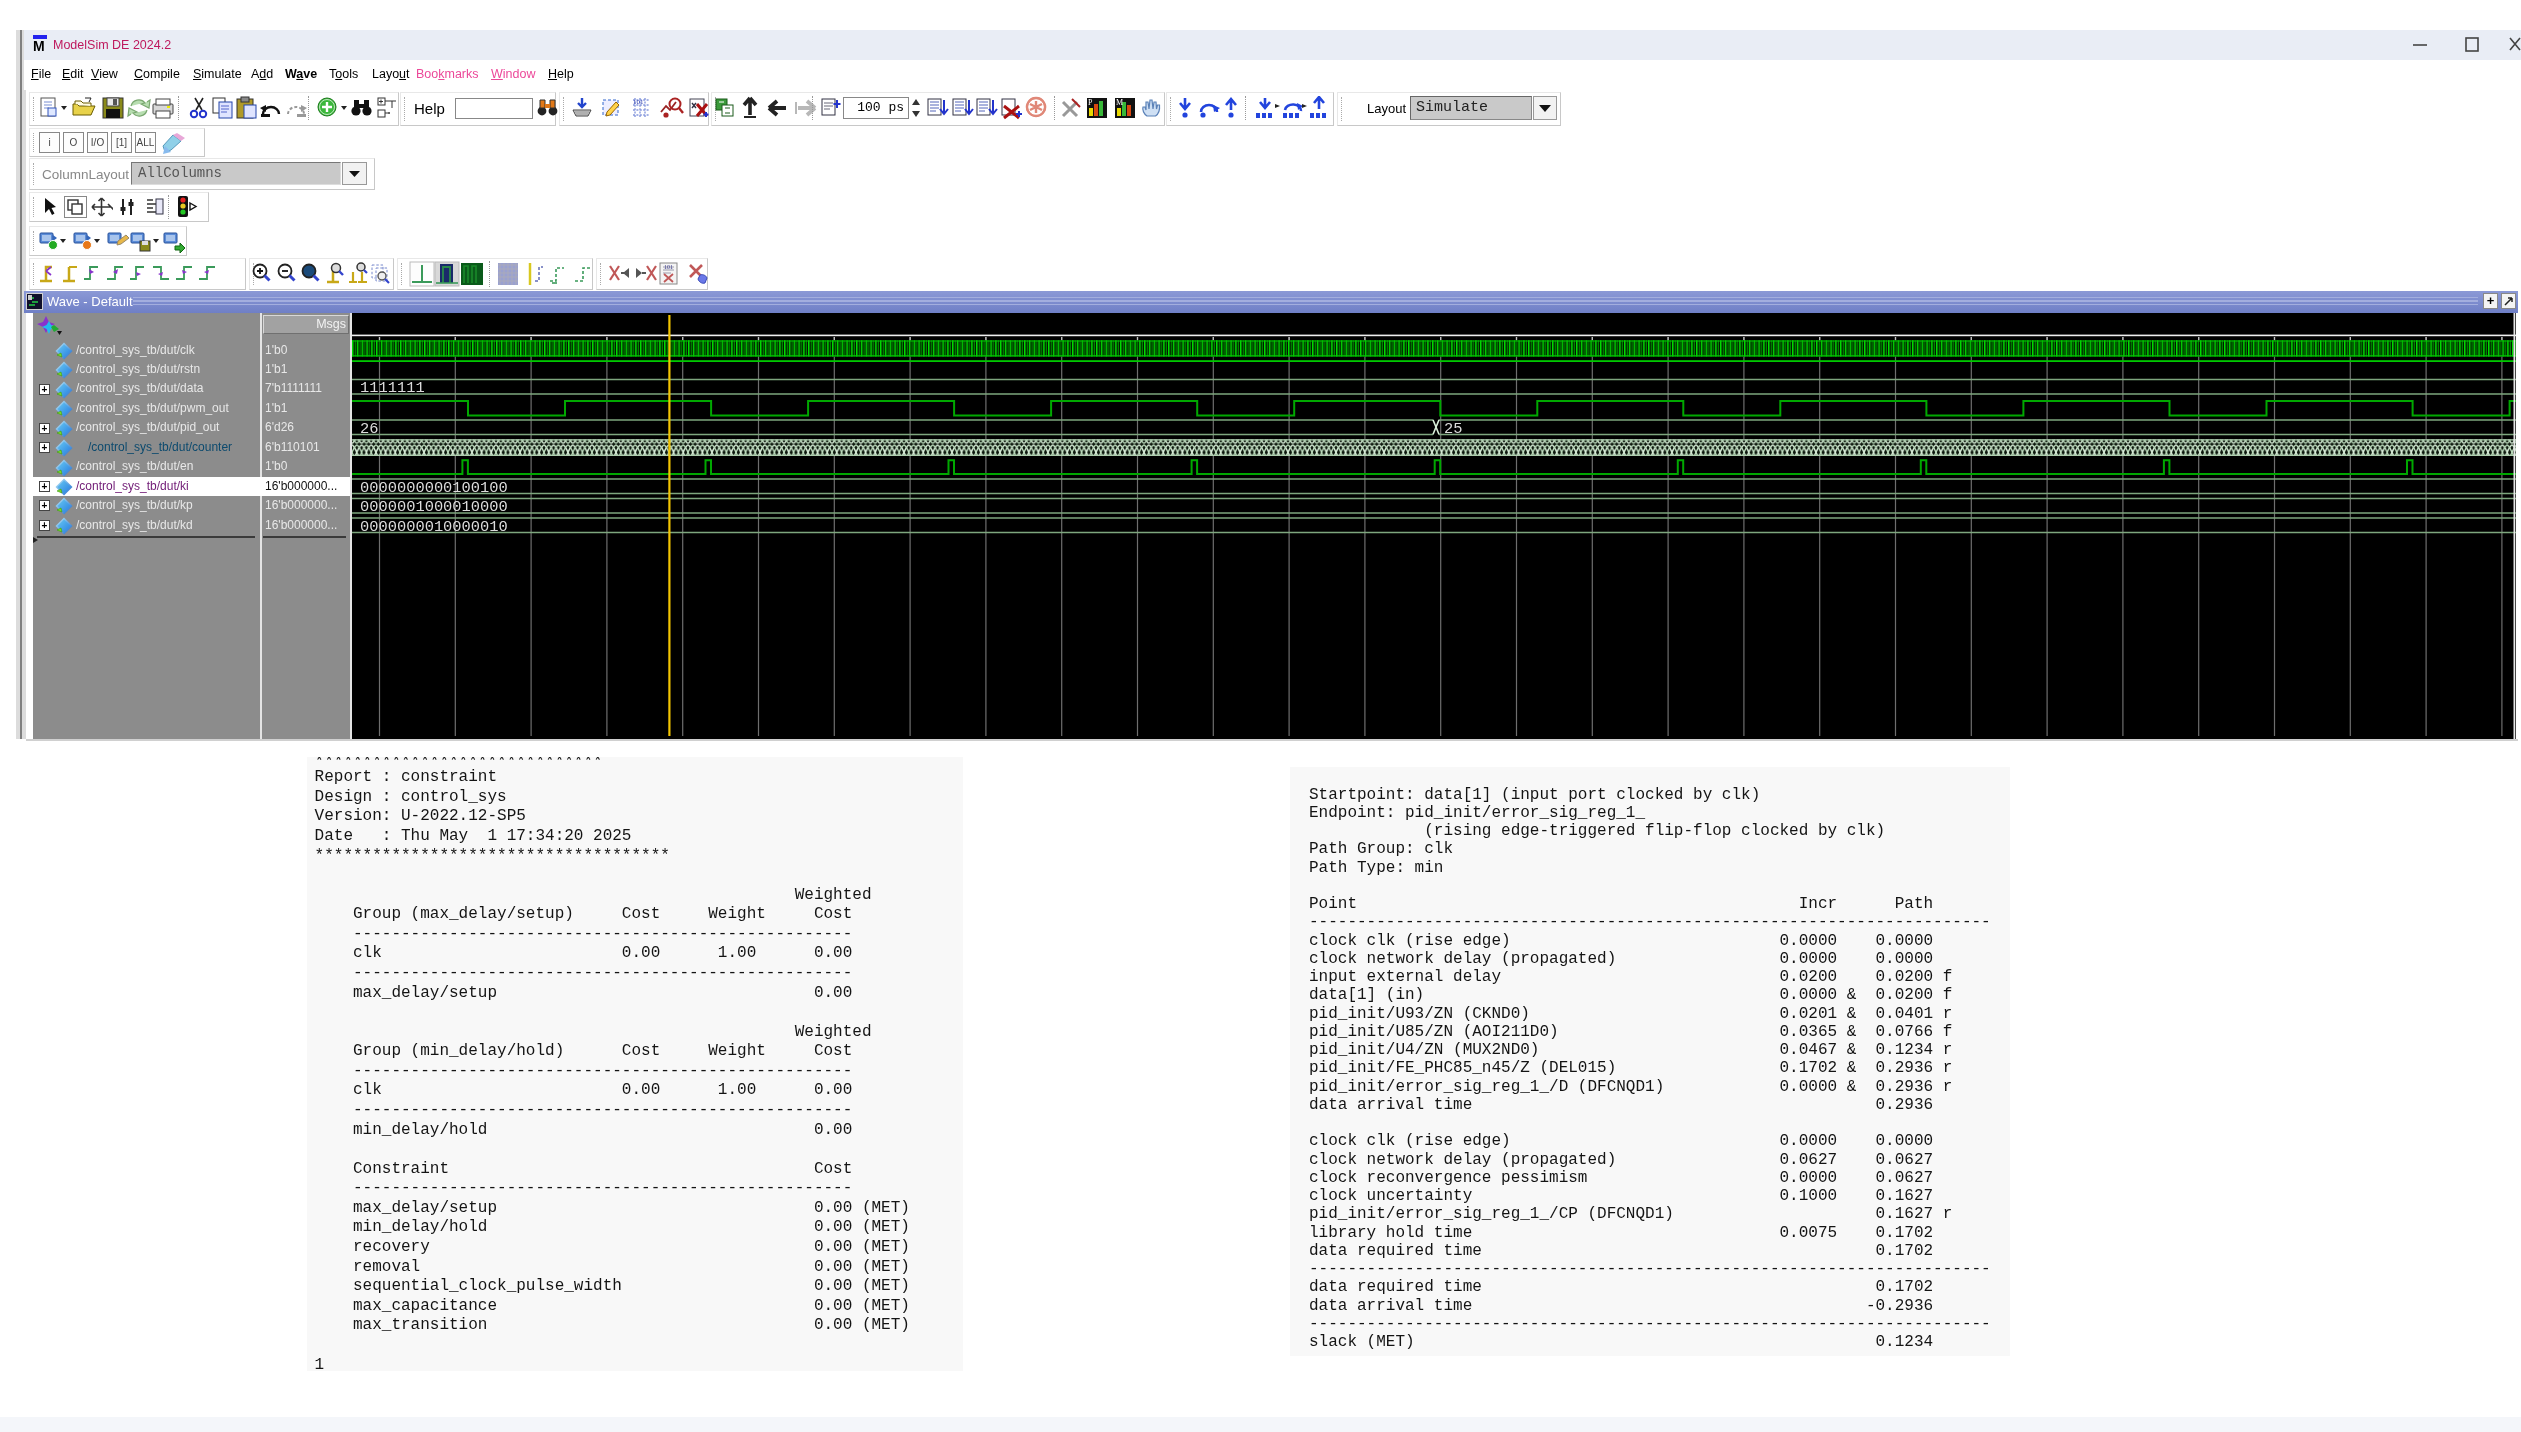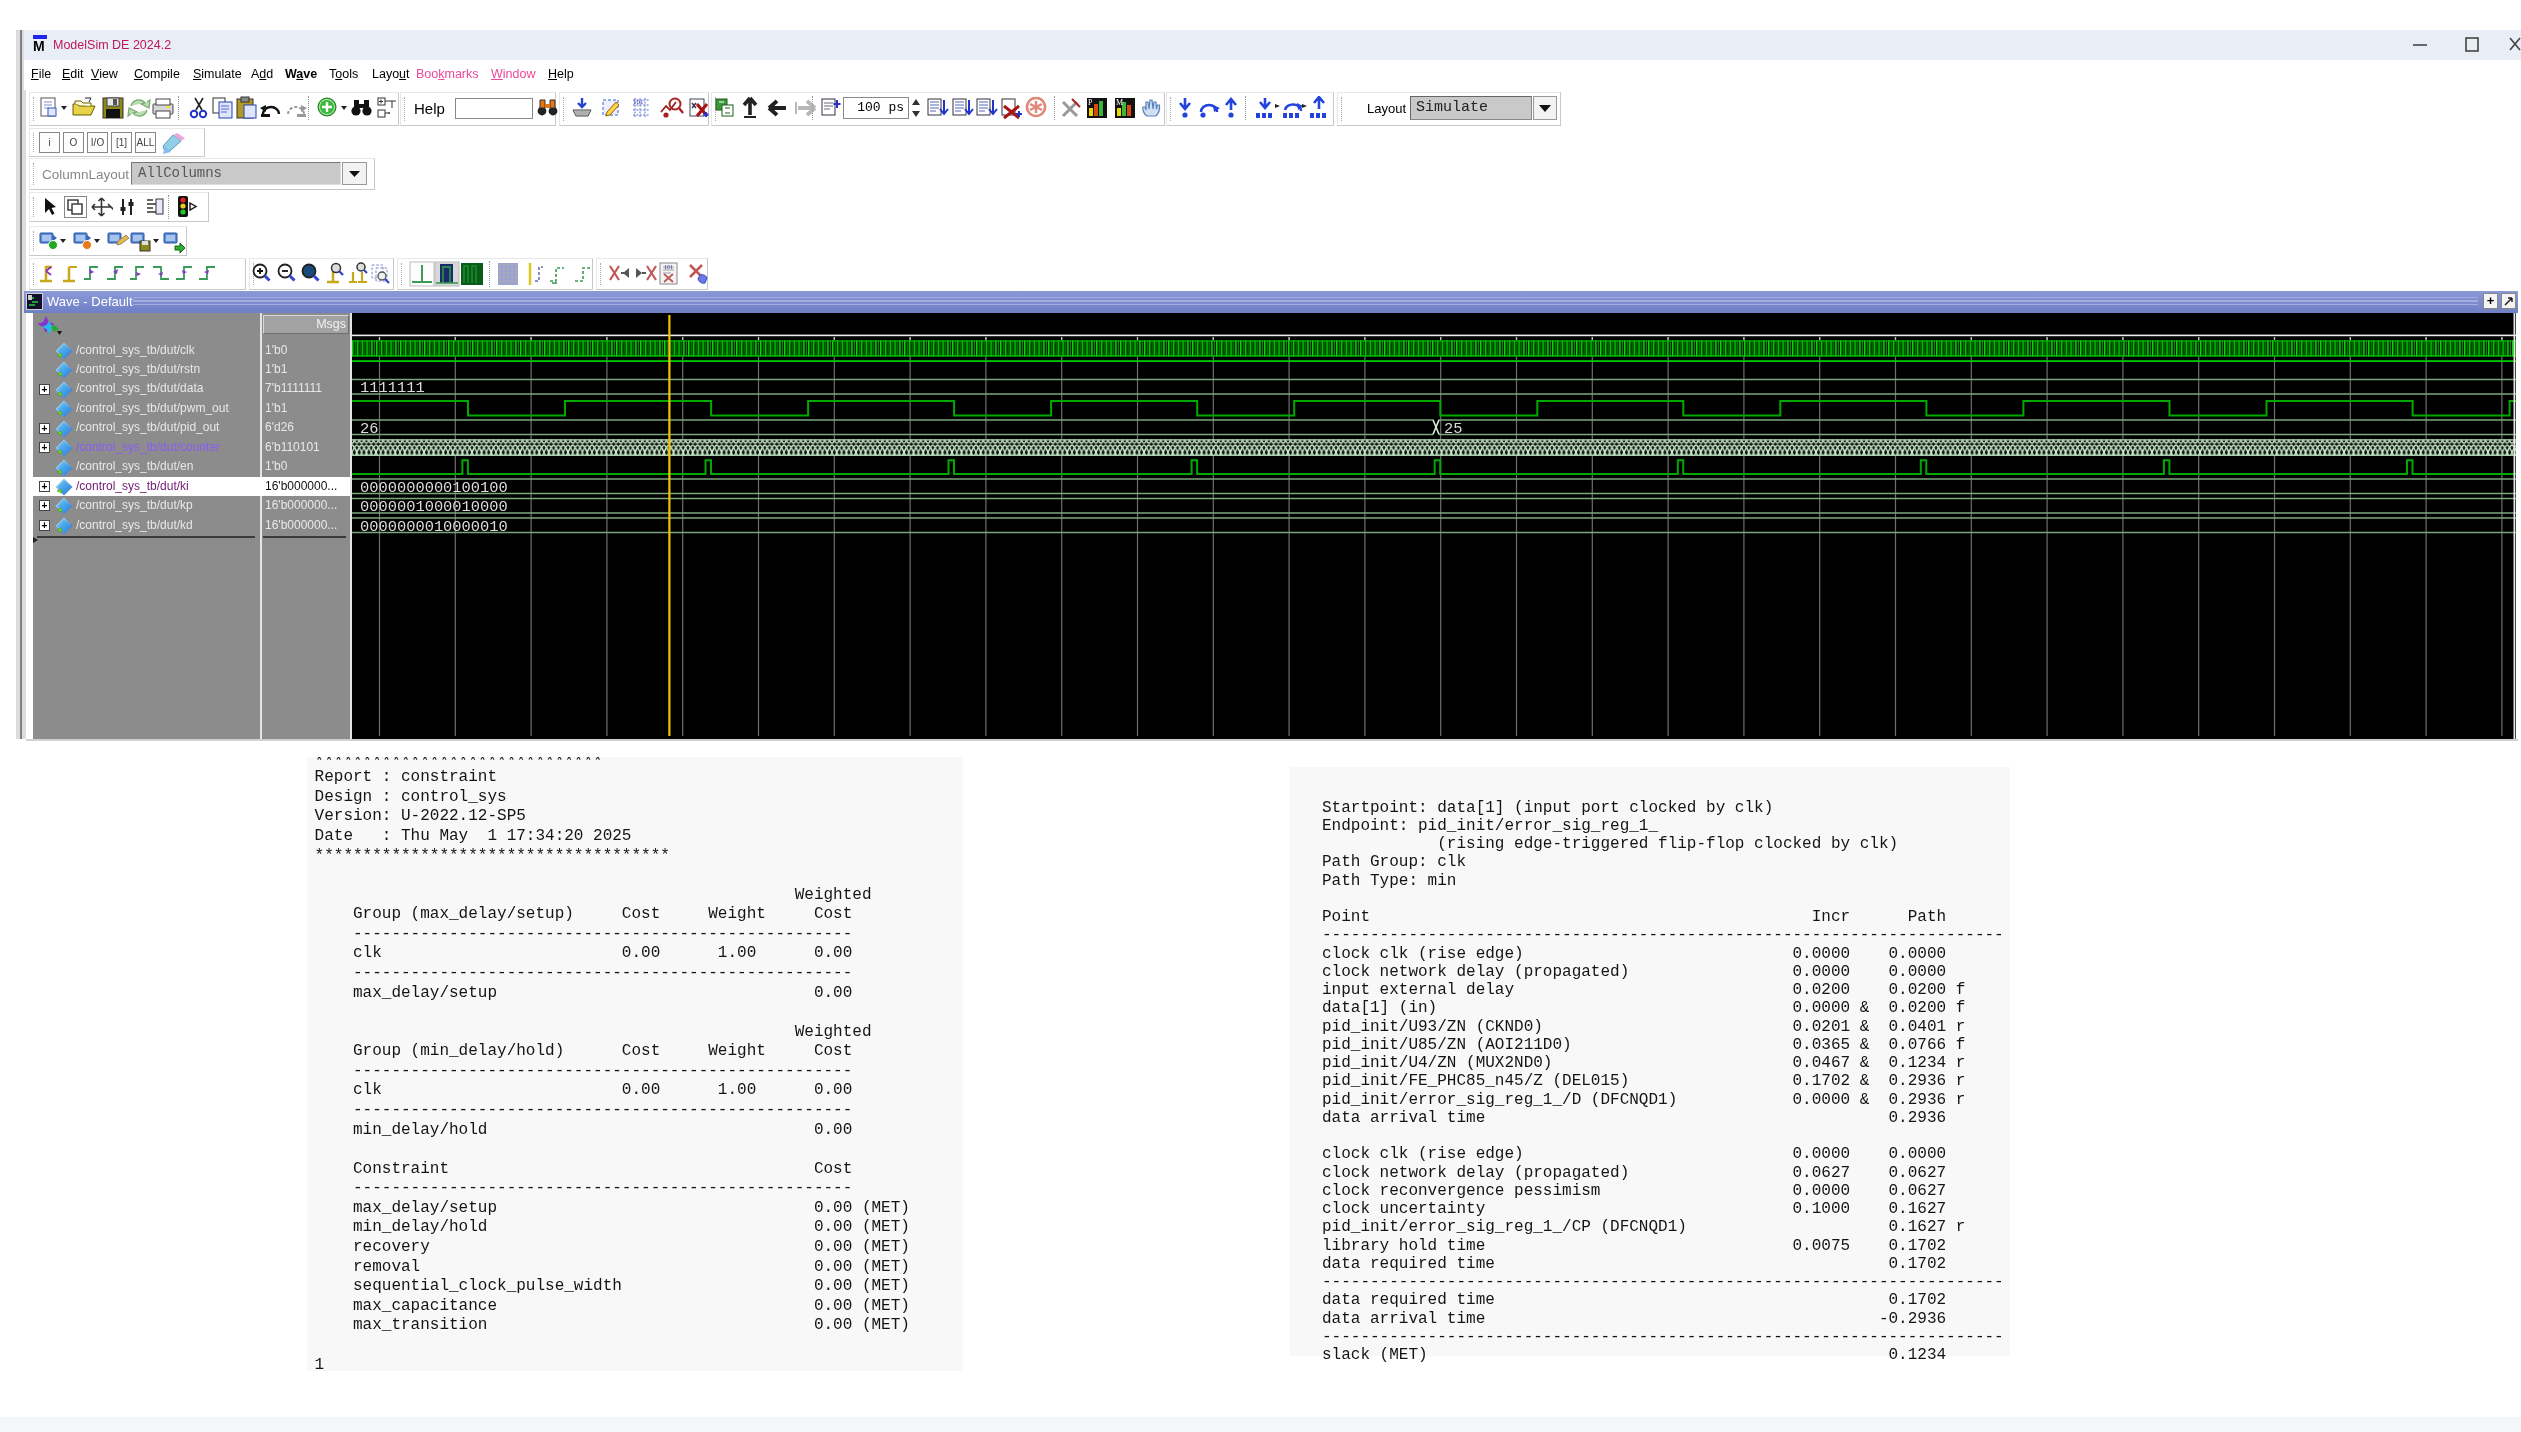--- a/index.html
+++ b/index.html
@@ -662,21 +662,21 @@
       <linearGradient id="dg" x1="0" y1="0" x2="1" y2="1">
         <stop offset="0" stop-color="#bfeefc"></stop>
         <stop offset="1" stop-color="#1565cc"></stop>
       </linearGradient>
       <linearGradient id="dg2" x1="0" y1="0" x2="1" y2="1">
         <stop offset="0" stop-color="#66c8f2"></stop>
         <stop offset="1" stop-color="#2a7fe0"></stop>
       </linearGradient>
     </defs>
   </svg>
-<div style="position:absolute;left:76px;top:439.8px;font:12px 'Liberation Sans',sans-serif;color:#8b5cf6;white-space:nowrap">/control_sys_tb/dut/counter</div>
+<div style="position:absolute;left:88px;top:439.8px;font:12px 'Liberation Sans',sans-serif;color:#0c4a6e;white-space:nowrap">/control_sys_tb/dut/counter</div>
 <div style="position:absolute;left:265px;top:439.8px;font:12px 'Liberation Sans',sans-serif;color:#e8e8e8;white-space:nowrap">6'b110101</div>
 <svg width="18" height="18" style="position:absolute;left:55px;top:458.52500000000003px" viewBox="0 0 18 18">
     <path d="M9,0.5 L17.5,9 L9,17.5 L0.5,9 Z" fill="url(#dg)"></path>
     <path d="M9,2.5 L15.5,9 L9,15.5 L2.5,9 Z" fill="url(#dg2)"></path>
     <path d="M2,13 l5,2 -1,-4 z" fill="#7ddc28" stroke="#3a9a10" stroke-width="0.6"></path>
     <defs>
       <linearGradient id="dg" x1="0" y1="0" x2="1" y2="1">
         <stop offset="0" stop-color="#bfeefc"></stop>
         <stop offset="1" stop-color="#1565cc"></stop>
       </linearGradient>
@@ -775,21 +775,21 @@
     min_delay/hold                                  0.00 (MET)
     recovery                                        0.00 (MET)
     removal                                         0.00 (MET)
     sequential_clock_pulse_width                    0.00 (MET)
     max_capacitance                                 0.00 (MET)
     max_transition                                  0.00 (MET)
 
 1</pre>
   </div>
 <div class="abs" style="left:1290px;top:767px;width:720px;height:589px;background:#f8f8f8"></div>
-<pre class="abs" style="left:1305px;top:781.6px;margin:17px;font:16px/18.25px 'Liberation Mono',monospace;color:#141414">Startpoint: data[1] (input port clocked by clk)
+<pre class="abs" style="left:1305px;top:781.6px;margin:4px;font:16px/18.25px 'Liberation Mono',monospace;color:#141414">Startpoint: data[1] (input port clocked by clk)
 Endpoint: pid_init/error_sig_reg_1_
             (rising edge-triggered flip-flop clocked by clk)
 Path Group: clk
 Path Type: min
 
 Point                                              Incr      Path
 -----------------------------------------------------------------------
 clock clk (rise edge)                            0.0000    0.0000
 clock network delay (propagated)                 0.0000    0.0000
 input external delay                             0.0200    0.0200 f

